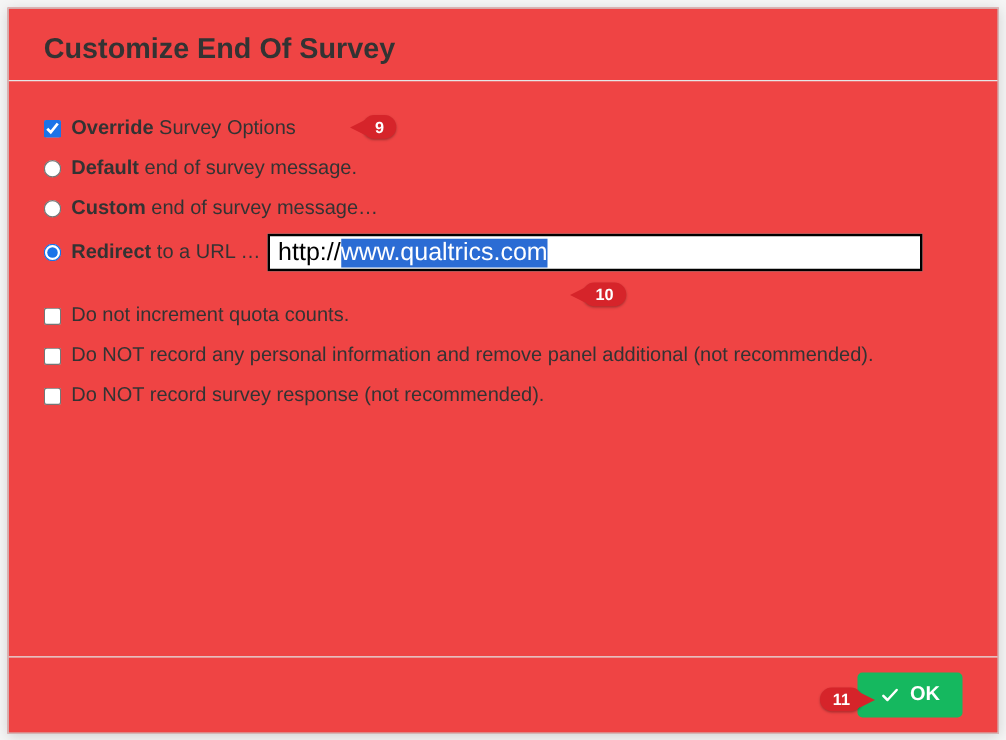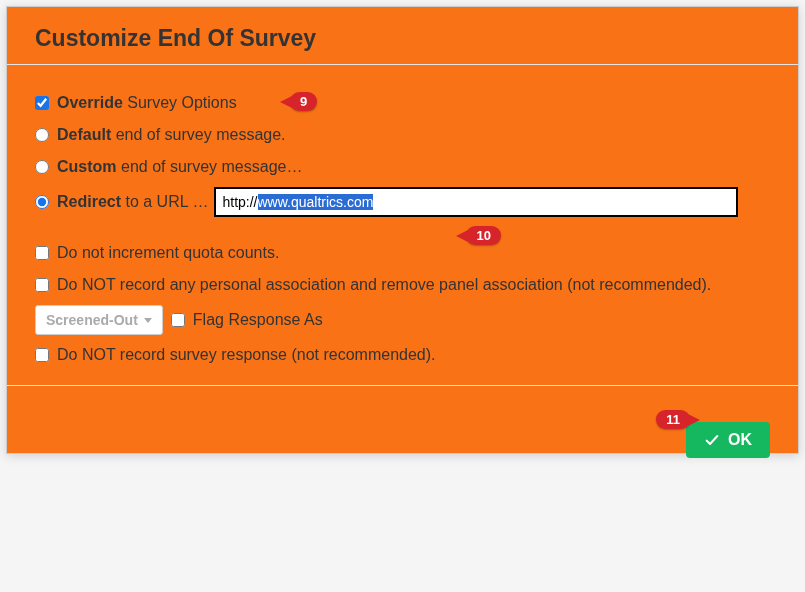--- a/index.html
+++ b/index.html
@@ -10,22 +10,22 @@
     background: #f5f5f5;
     width: 805px;
     height: 592px;
     position: relative;
   }
   .modal {
     position: absolute;
     left: 6px;
     top: 6px;
     width: 793px;
-    height: 448px;
-    background: #f97316;
+    height: 581px;
+    background: #ef4444;
     border: 1px solid #ccc;
     box-shadow: 0 2px 10px rgba(0,0,0,0.15);
     display: flex;
     flex-direction: column;
   }
   .modal-header {
     padding: 18px 28px 12px 28px;
   }
   .modal-title {
     font-size: 23px;
@@ -71,21 +71,21 @@
     align-items: center;
     margin-left: 6px;
     flex: 1;
     position: relative;
   }
   .url-box {
     border: 2px solid #000;
     height: 30px;
     width: 524px;
     padding: 2px 6px;
-    font-size: 14px;
+    font-size: 20px;
     font-family: inherit;
     display: flex;
     align-items: center;
     background: #fff;
   }
   .url-prefix { color: #000; }
   .url-sel {
     background: #2b6cd4;
     color: #fff;
     text-align: right;
@@ -105,21 +105,21 @@
     cursor: pointer;
   }
   .dropdown-btn .caret {
     width: 0; height: 0;
     border-left: 4px solid transparent;
     border-right: 4px solid transparent;
     border-top: 5px solid #aaa;
   }
   .modal-footer {
     border-top: 1px solid #e5e5e5;
-    padding: 36px 28px;
+    padding: 12px 28px;
     display: flex;
     justify-content: flex-end;
     align-items: center;
     position: relative;
   }
   .ok-btn {
     background: #15b85f;
     color: #fff;
     border: none;
     border-radius: 4px;
@@ -228,31 +228,23 @@
 
 
     <div class="option-row">
       <input type="checkbox" style="">
       <span class="option-label">Do not increment quota counts.</span>
     </div>
 
 
     <div class="option-row">
       <input type="checkbox" style="">
-      <span class="option-label">Do NOT record any personal association and remove panel association (not recommended).</span>
-    </div>
-
-    <div class="option-row">
-      <button class="dropdown-btn">
-        <span>Screened-Out</span>
-        <span class="caret"></span>
-      </button>
-      <input type="checkbox" style="">
-      <span class="option-label">Flag Response As</span>
-    </div>
+      <span class="option-label">Do NOT record any personal information and remove panel additional (not recommended).</span>
+    </div>
+
 
     <div class="option-row">
       <input type="checkbox" style="">
       <span class="option-label">Do NOT record survey response (not recommended).</span>
     </div>
 
   </div>
 
   <div class="modal-footer">
     <div class="anno right-tail" style="right:108px; top:24px;">

